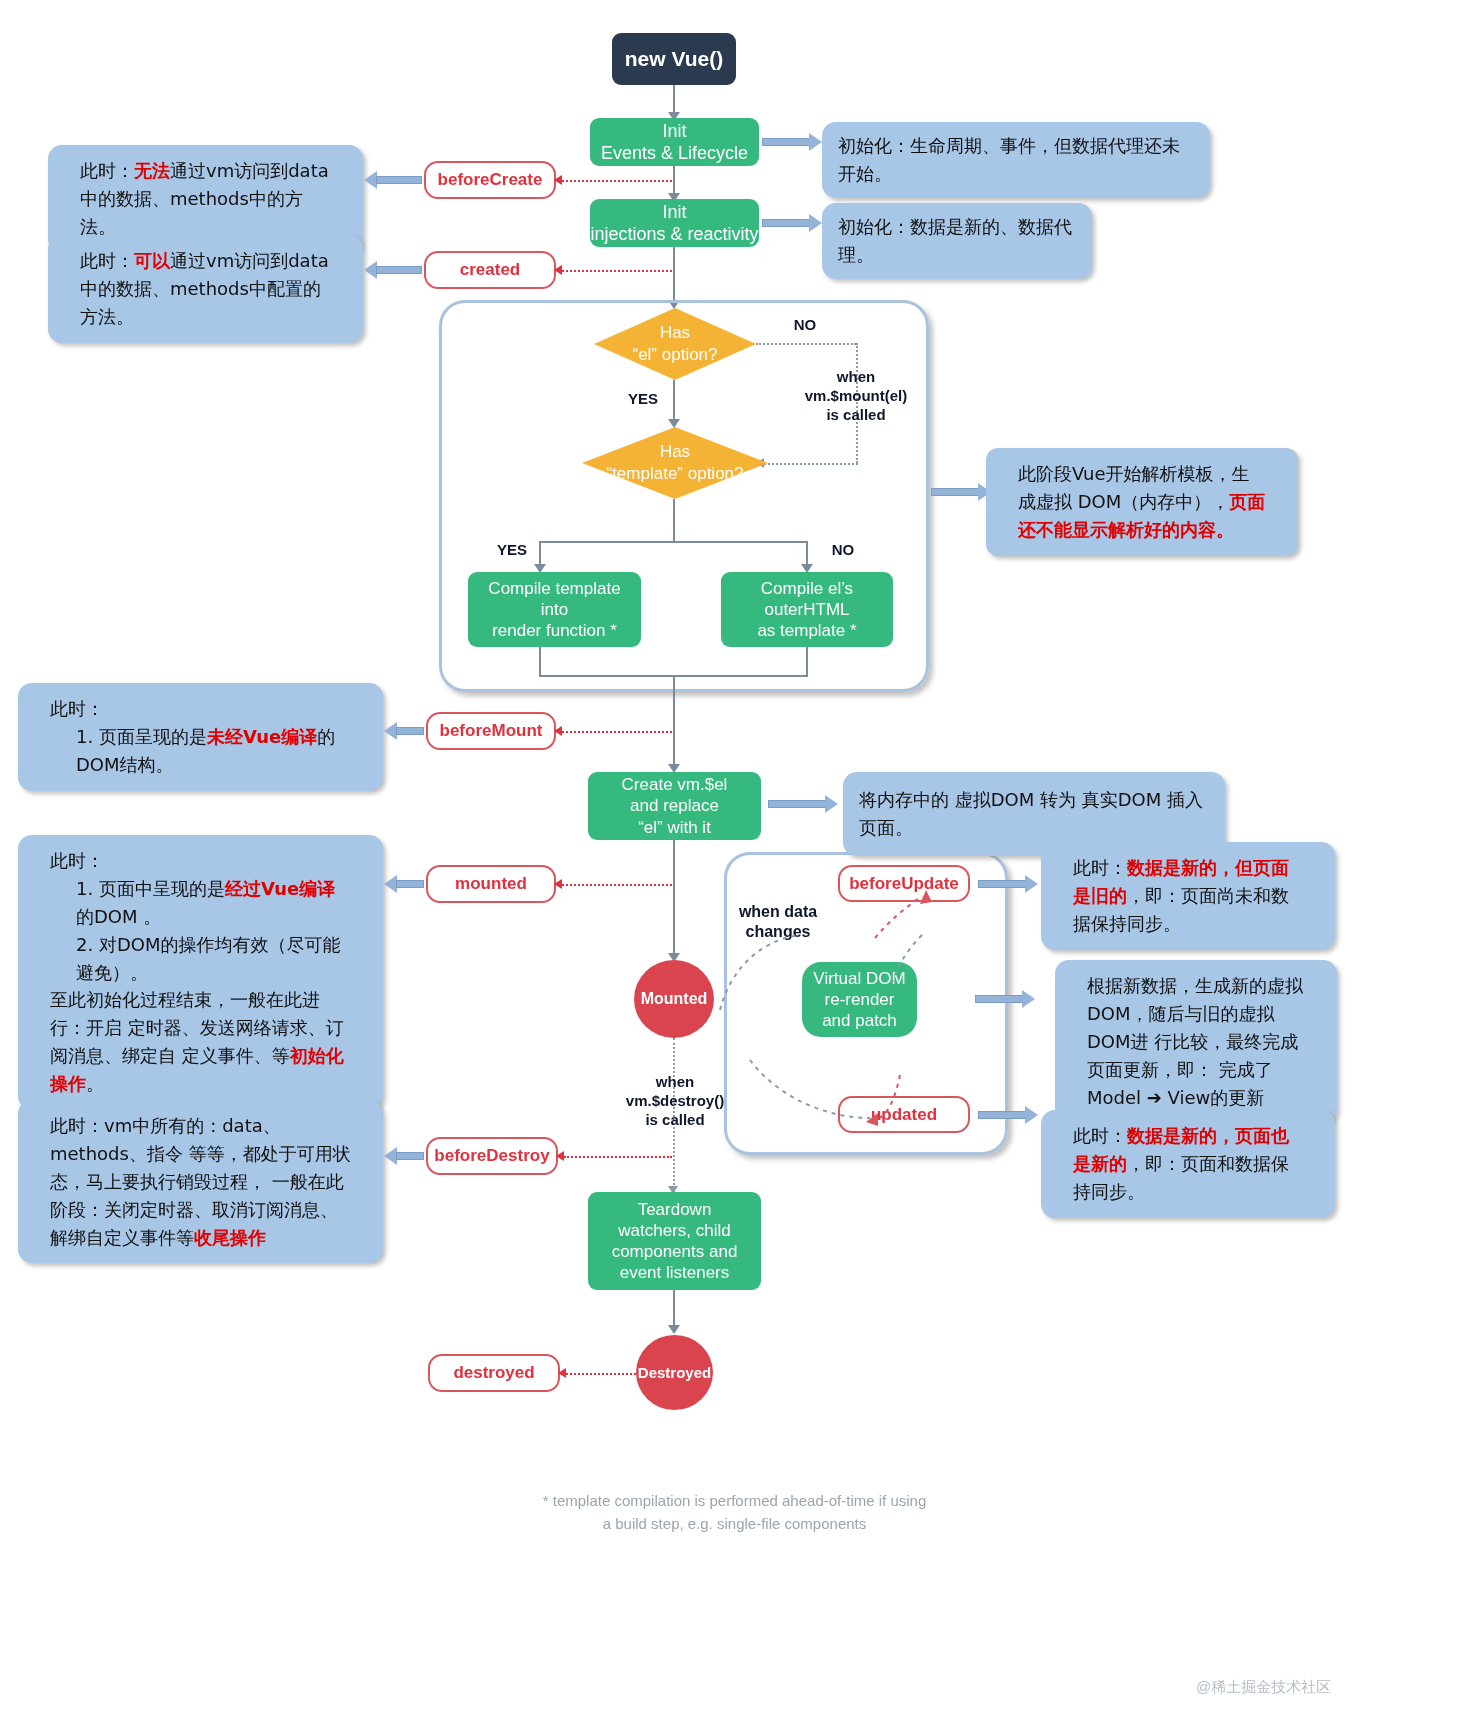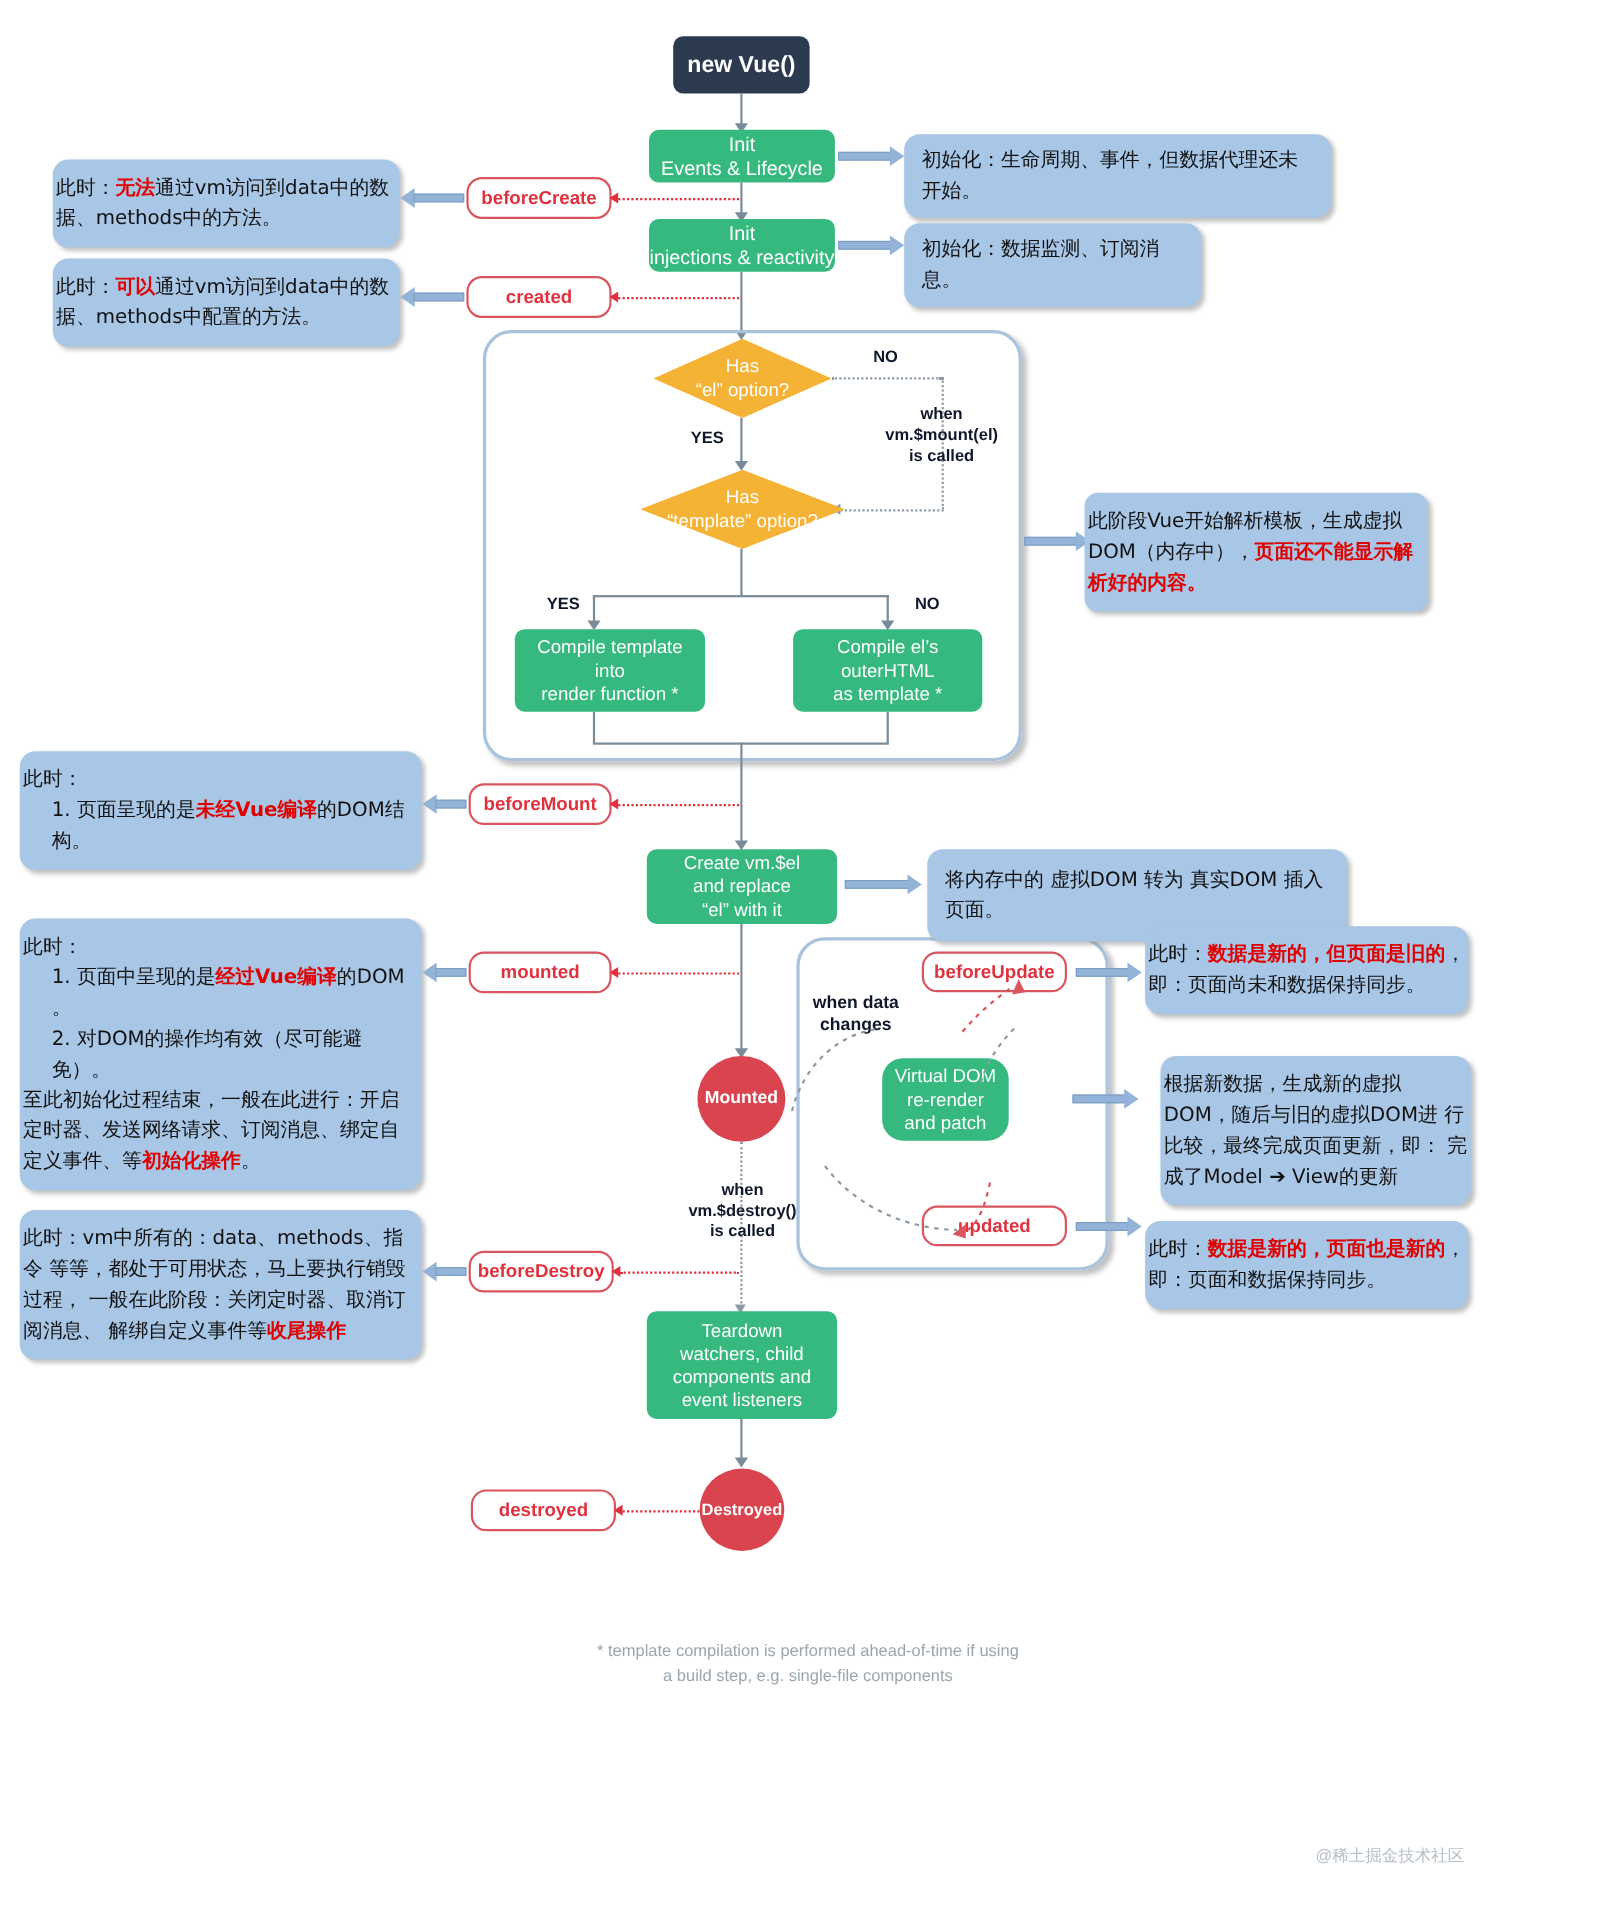--- a/index.html
+++ b/index.html
@@ -39,21 +39,21 @@
   .hook{
     position:absolute;box-sizing:border-box;border:2px solid #d9565f;
     border-radius:14px;background:#ffffff;
     display:flex;align-items:center;justify-content:center;
     color:#e0313d;font-weight:bold;font-size:17px;
   }
 
   
   .callout{
     position:absolute;box-sizing:border-box;background:#a8c6e6;
-    border-radius:14px;padding:12px 3px;
+    border-radius:14px;padding:12px 32px;
     color:#111111;font-size:18px;line-height:1.55;
     box-shadow:3px 3px 4px rgba(120,120,120,.45);
     font-family:"DejaVu Sans","Liberation Sans",sans-serif;
   }
   .callout .hi{color:#e00000;font-weight:bold;}
   .callout .idt{display:block;padding-left:26px;}
 
   
   .group{
     position:absolute;box-sizing:border-box;border:3px solid #a9c3de;
@@ -299,21 +299,21 @@
   <div class="barrow" style="left:762px;top:133px;width:60px;">
     <div class="shaft" style="width:48px;"></div>
       <div class="headR" style="left:47px;"></div>
   </div>
   <div class="callout" style="left:822px;top:122px;width:388px;padding:10px 16px;">初始化：生命周期、事件，但数据代理还未开始。</div>
 
   <div class="barrow" style="left:762px;top:214px;width:60px;">
     <div class="shaft" style="width:48px;"></div>
       <div class="headR" style="left:47px;"></div>
   </div>
-  <div class="callout" style="left:822px;top:203px;width:270px;padding:10px 16px;">初始化：数据监测、订阅消息。</div>
+  <div class="callout" style="left:822px;top:203px;width:270px;padding:10px 16px;">初始化：数据是新的、数据代理。</div>
 
   <div class="barrow" style="left:931px;top:483px;width:60px;">
     <div class="shaft" style="width:48px;"></div>
       <div class="headR" style="left:47px;"></div>
   </div>
   <div class="callout" style="left:986px;top:448px;width:312px;border-radius:12px;">
     <span>此阶段Vue开始解析模板，生成虚拟</span>
     <span>DOM（内存中），</span><span class="hi">页面还不能显示解</span><span class="hi">析好的内容。</span>
   </div>
 

